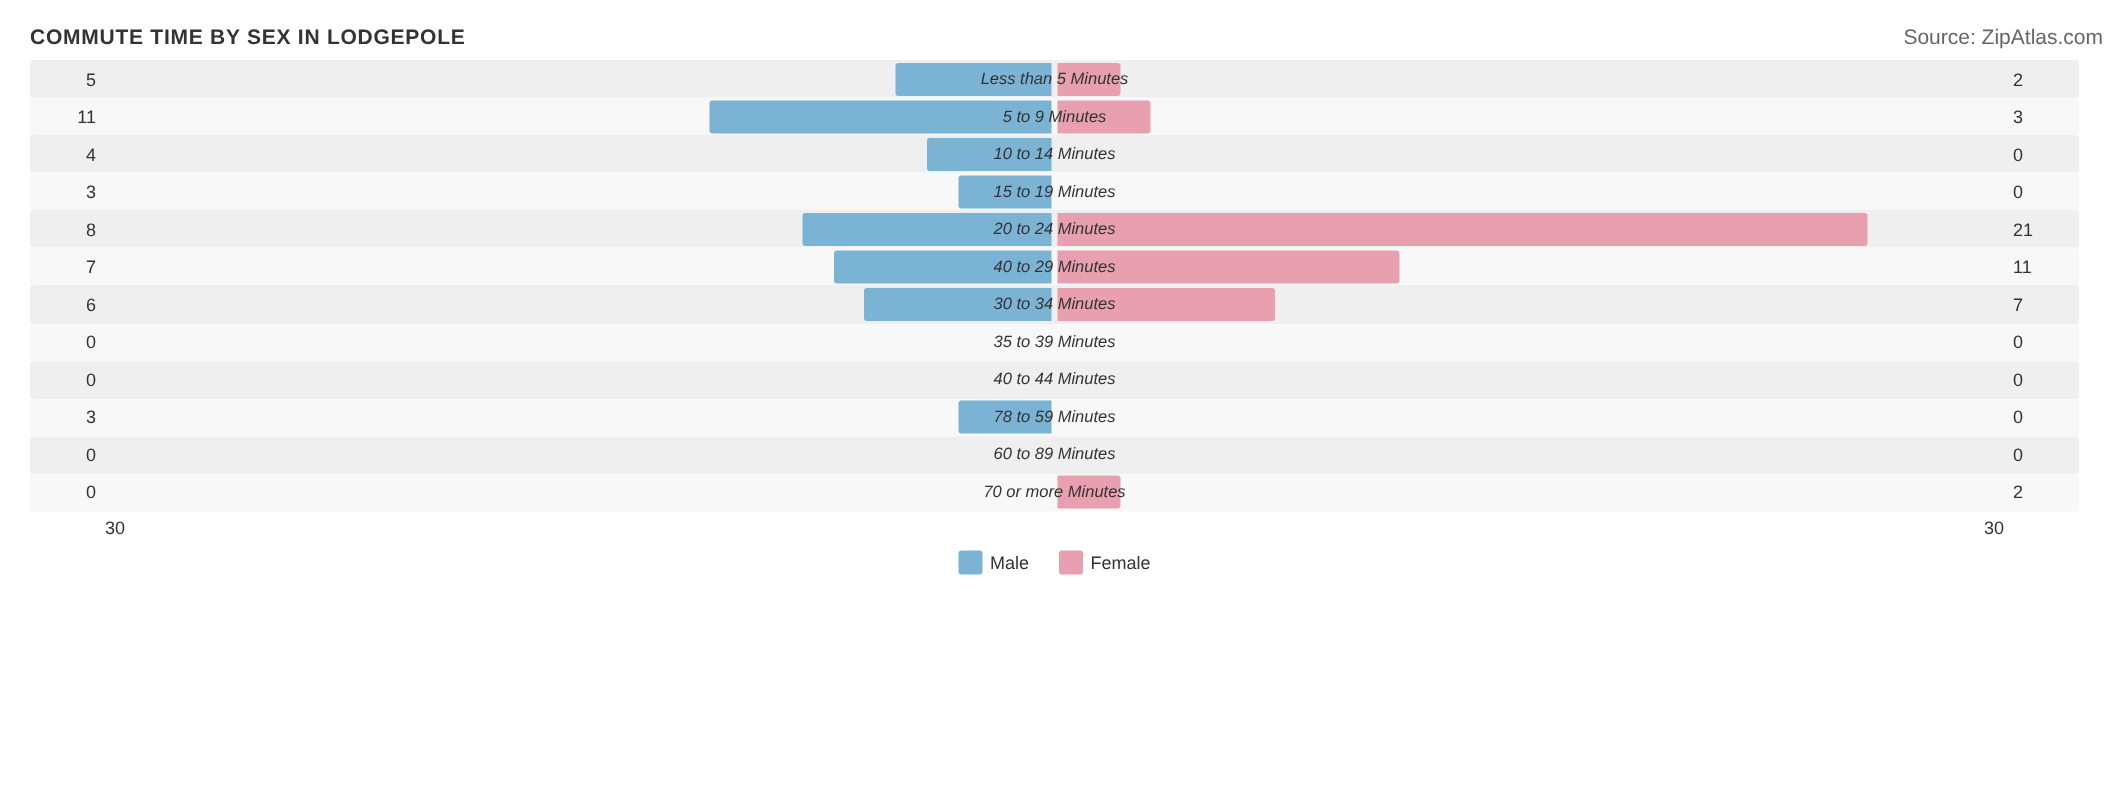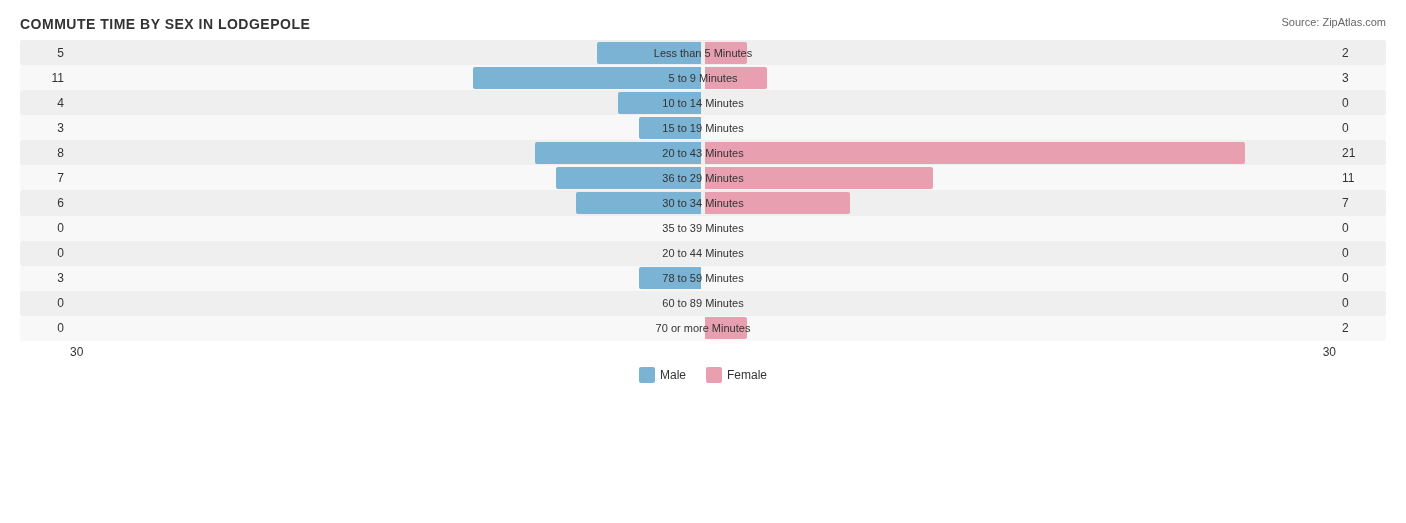--- a/index.html
+++ b/index.html
@@ -20,22 +20,22 @@
       font-size: 14px;
       font-weight: bold;
       color: #333;
       text-transform: uppercase;
       letter-spacing: 0.5px;
       margin-bottom: 8px;
     }
     .source {
       position: absolute;
       top: 16px;
-      right: 20px;
-      font-size: 11px;
+      right: 4px;
+      font-size: 14px;
       color: #666;
     }
     .chart-area {
       width: 100%;
       height: calc(100% - 60px);
       position: relative;
     }
     .rows-container {
       width: 100%;
       height: calc(100% - 30px);
@@ -61,20 +61,21 @@
       color: #333;
       padding-right: 6px;
       flex-shrink: 0;
     }
     .bars-wrapper {
       flex: 1;
       display: flex;
       align-items: center;
       height: 100%;
       position: relative;
+      font-style: italic;
     }
     .male-bar-container {
       width: 50%;
       display: flex;
       justify-content: flex-end;
       align-items: center;
       height: 22px;
       padding-right: 2px;
     }
     .female-bar-container {
@@ -211,34 +212,34 @@
       </div>
     </div>
     <div class="female-val">0</div>
   </div>
         <div class="row">
     <div class="male-val">8</div>
     <div class="bars-wrapper">
       <div class="male-bar-container">
         <div class="male-bar" style="width:166px;"></div>
       </div>
-      <div class="label-center">20 to 43 Minutes</div>
+      <div class="label-center">20 to 24 Minutes</div>
       <div class="female-bar-container">
         <div class="female-bar" style="width:540px;"></div>
       </div>
     </div>
     <div class="female-val">21</div>
   </div>
         <div class="row">
     <div class="male-val">7</div>
     <div class="bars-wrapper">
       <div class="male-bar-container">
         <div class="male-bar" style="width:145px;"></div>
       </div>
-      <div class="label-center">36 to 29 Minutes</div>
+      <div class="label-center">40 to 29 Minutes</div>
       <div class="female-bar-container">
         <div class="female-bar" style="width:228px;"></div>
       </div>
     </div>
     <div class="female-val">11</div>
   </div>
         <div class="row">
     <div class="male-val">6</div>
     <div class="bars-wrapper">
       <div class="male-bar-container">
@@ -263,21 +264,21 @@
       </div>
     </div>
     <div class="female-val">0</div>
   </div>
         <div class="row">
     <div class="male-val">0</div>
     <div class="bars-wrapper">
       <div class="male-bar-container">
         <div class="male-bar" style="width:0px;"></div>
       </div>
-      <div class="label-center">20 to 44 Minutes</div>
+      <div class="label-center">40 to 44 Minutes</div>
       <div class="female-bar-container">
         <div class="female-bar" style="width:0px;"></div>
       </div>
     </div>
     <div class="female-val">0</div>
   </div>
         <div class="row">
     <div class="male-val">3</div>
     <div class="bars-wrapper">
       <div class="male-bar-container">

